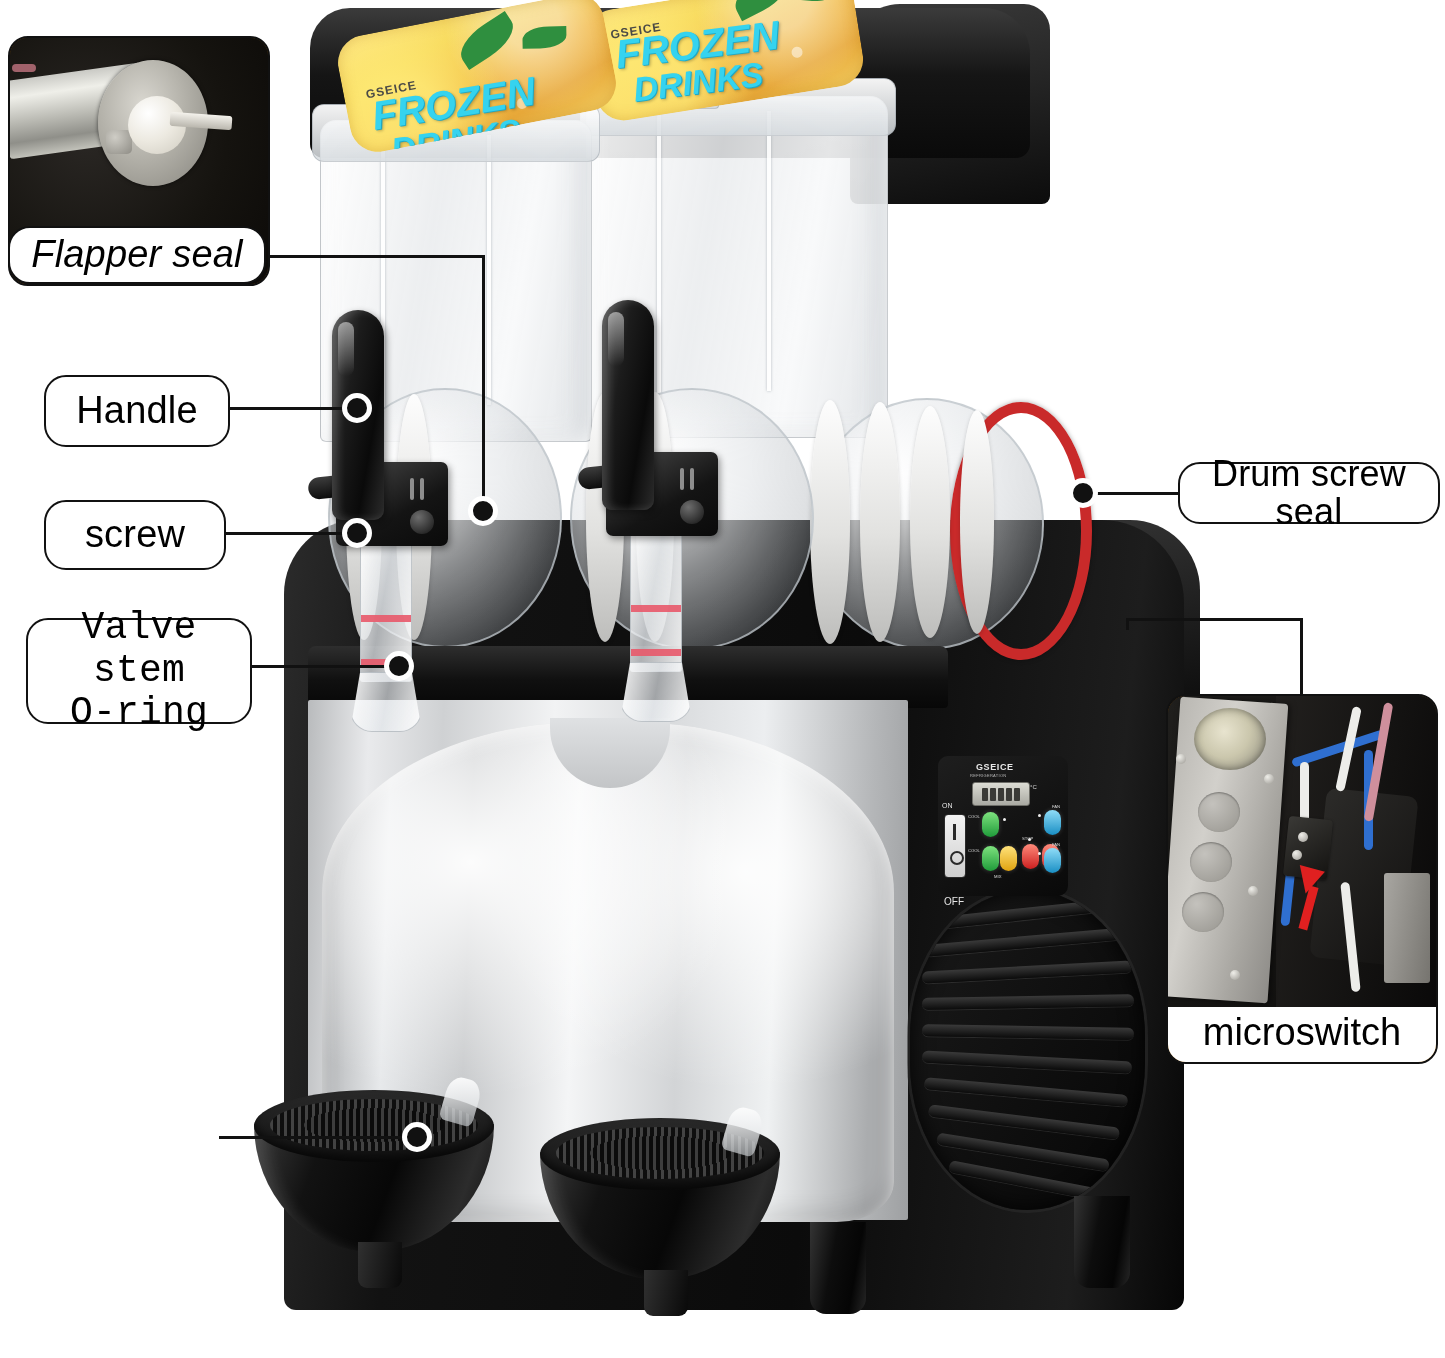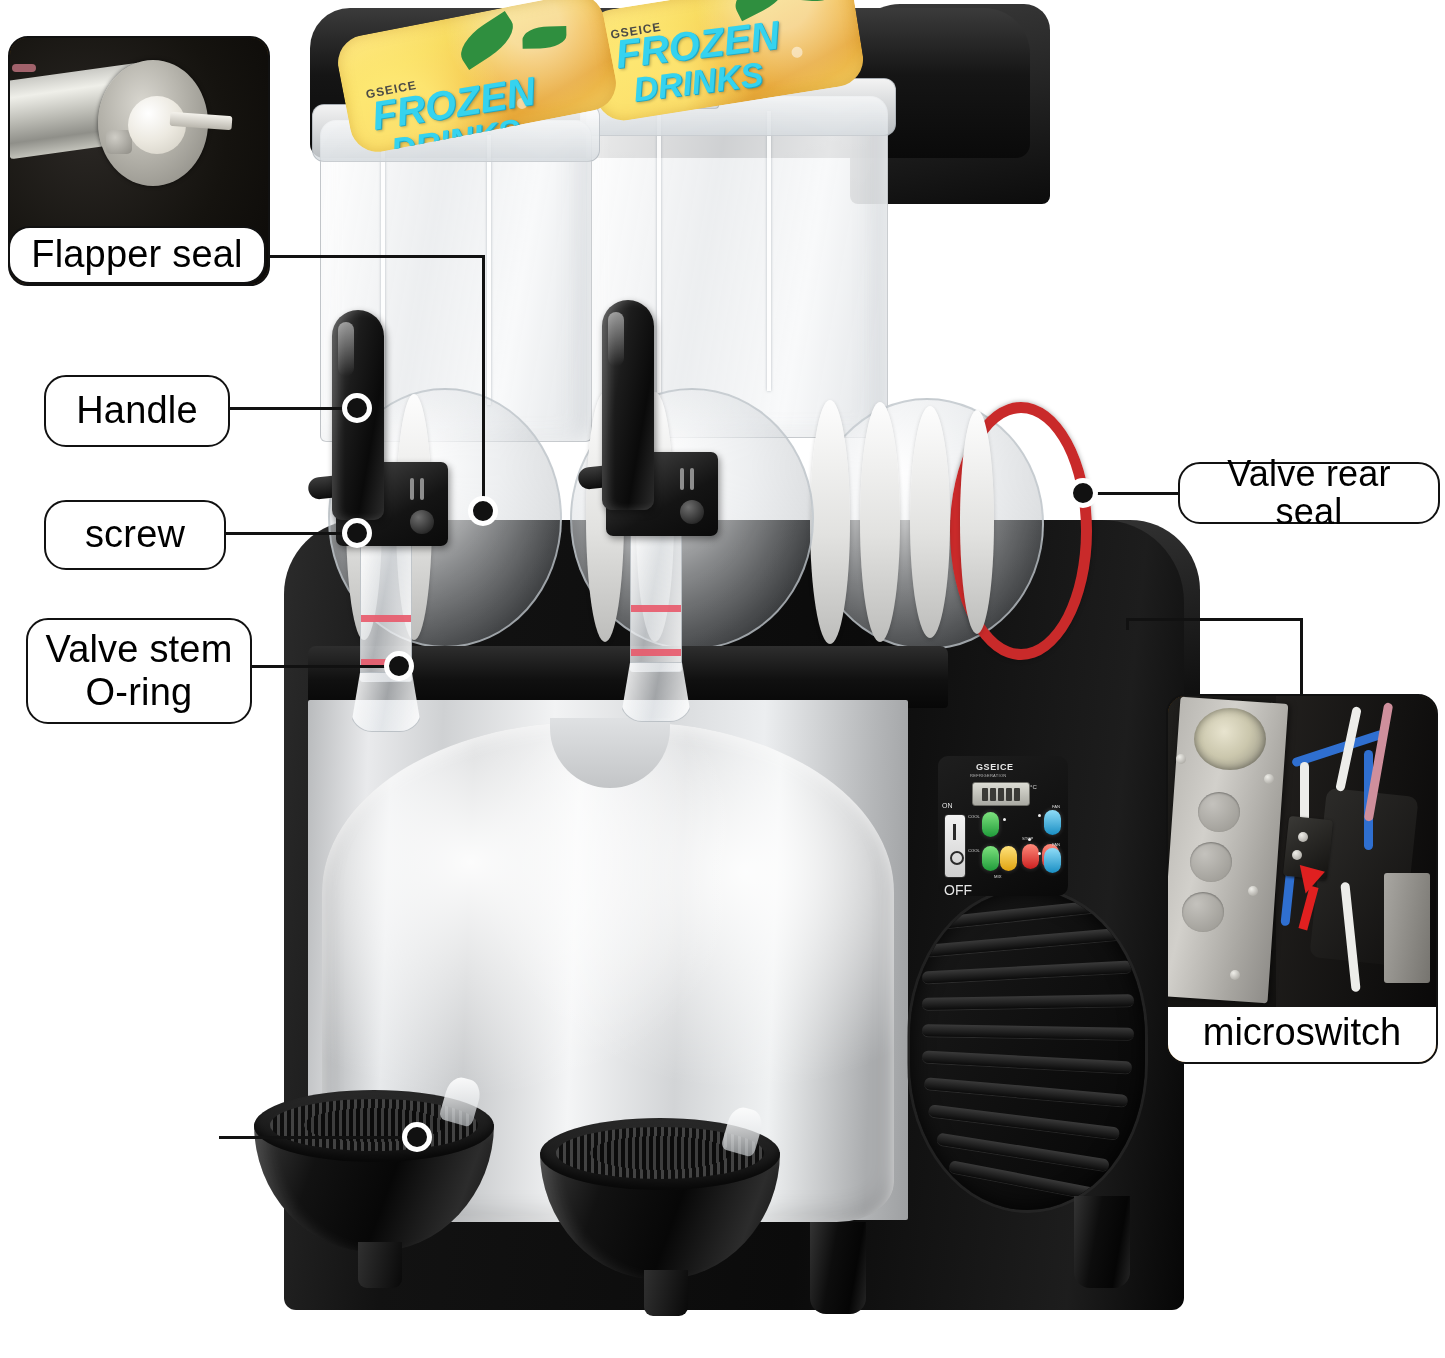--- a/index.html
+++ b/index.html
@@ -15,21 +15,21 @@
     display:flex;align-items:center;justify-content:center;
     text-align:center;
     color:#000;
     font-size:38px;
     line-height:1.05;
     letter-spacing:.2px;
     z-index:40;
     box-sizing:border-box;
     padding:4px 10px;
   }
-  .callout.two-line{line-height:1.12;}
+  .callout.two-line{line-height:1.12;font-family:Liberation Mono, monospace;}
 
   
   .lead{position:absolute;background:#111;z-index:35;}
   .lead.h{height:2.5px;}
   .lead.v{width:2.5px;}
 
   
   .dot{
     position:absolute;width:30px;height:30px;border-radius:50%;
     background:#111;border:5px solid #fff;box-sizing:border-box;z-index:45;
@@ -217,21 +217,21 @@
   .b-yellow{background:linear-gradient(180deg,#ffe27a,#e0a310);}
   .b-red{background:linear-gradient(180deg,#ff8a7a,#cb2020);}
   .b-blue{background:linear-gradient(180deg,#8fdcf7,#1a8fc4);}
   .lbl{position:absolute;font-size:4.2px;color:#dcdcdc;white-space:nowrap;}
   .led{position:absolute;width:3px;height:3px;border-radius:50%;background:#efefef;}
   .rocker{position:absolute;left:6px;top:58px;width:20px;height:62px;border-radius:4px;
     background:linear-gradient(180deg,#f3f3f3,#cfcfcf);border:1px solid #2a2a2a;}
   .rocker .i{position:absolute;left:8px;top:9px;width:2.5px;height:16px;background:#2a2a2a;}
   .rocker .o{position:absolute;left:5px;top:36px;width:10px;height:10px;border:2.5px solid #2a2a2a;border-radius:50%;}
   .on-txt{position:absolute;left:4px;top:44px;font-size:7px;color:#e6e6e6;}
-  .off-txt{position:absolute;left:6px;top:126px;font-size:14px;color:#e6e6e6;}
+  .off-txt{position:absolute;left:6px;top:140px;font-size:10px;color:#e6e6e6;}
 
   
   .vent{position:absolute;left:660px;top:890px;width:235px;height:320px;
     border-radius:50% / 46%;
     background:linear-gradient(120deg,#1a1a1a,#060606);
     box-shadow:inset 0 0 22px rgba(0,0,0,.9), 0 0 0 3px rgba(45,45,45,.55);
     overflow:hidden;}
   .slat{position:absolute;height:12px;border-radius:9px;
     background:linear-gradient(180deg,#3a3a3a,#0b0b0b);
     box-shadow:0 1px 0 rgba(255,255,255,.10);}
@@ -494,35 +494,35 @@
   <div class="lead h" style="left:1126px;top:618px;width:176px;"></div>
   <div class="lead v" style="left:1300px;top:618px;height:78px;"></div>
 
   <div class="dot" style="left:468px;top:496px;"></div>
   <div class="dot" style="left:342px;top:393px;"></div>
   <div class="dot" style="left:342px;top:518px;"></div>
   <div class="dot" style="left:384px;top:651px;"></div>
   <div class="dot" style="left:402px;top:1122px;"></div>
   <div class="dot" style="left:1068px;top:478px;"></div>
 
-  <div class="callout" id="c-flapper" style="left:8px;top:226px;width:258px;height:58px;">
+  <div class="callout" id="c-flapper" style="left:8px;top:226px;width:258px;height:58px;font-style:italic;">
     <span>Flapper seal</span>
   </div>
 
   <div class="callout" id="c-screw" style="left:44px;top:500px;width:182px;height:70px;">
     <span>screw</span>
   </div>
 
   <div class="callout" id="c-handle" style="left:44px;top:375px;width:186px;height:72px;">
     <span>Handle</span>
   </div>
 
   <div class="callout two-line" id="c-valve" style="left:26px;top:618px;width:226px;height:106px;flex-direction:column;">
     <span>Valve stem</span>
     <span>O-ring</span>
   </div>
 
 
   <div class="callout" id="c-drum" style="left:1178px;top:462px;width:262px;height:62px;font-size:36px;">
-    <span>Valve rear seal</span>
+    <span>Drum screw seal</span>
   </div>
 
 </div>
 
 </body></html>

